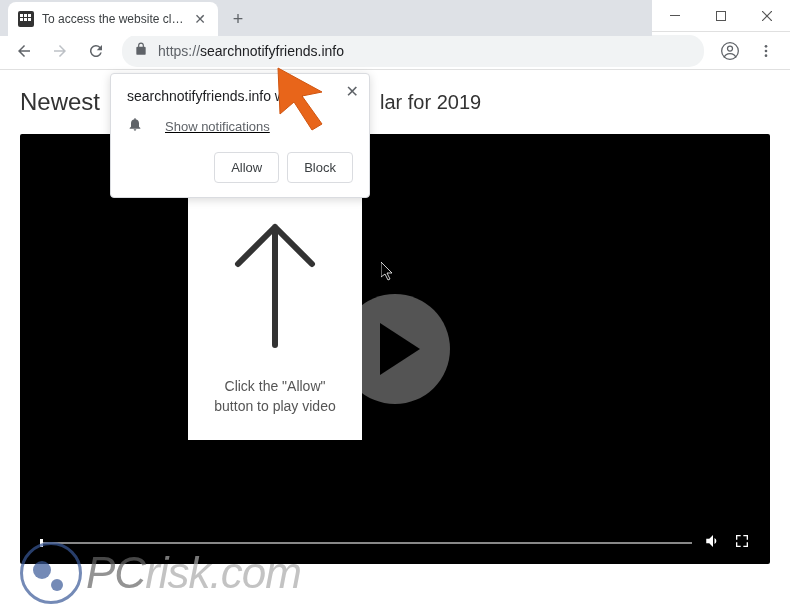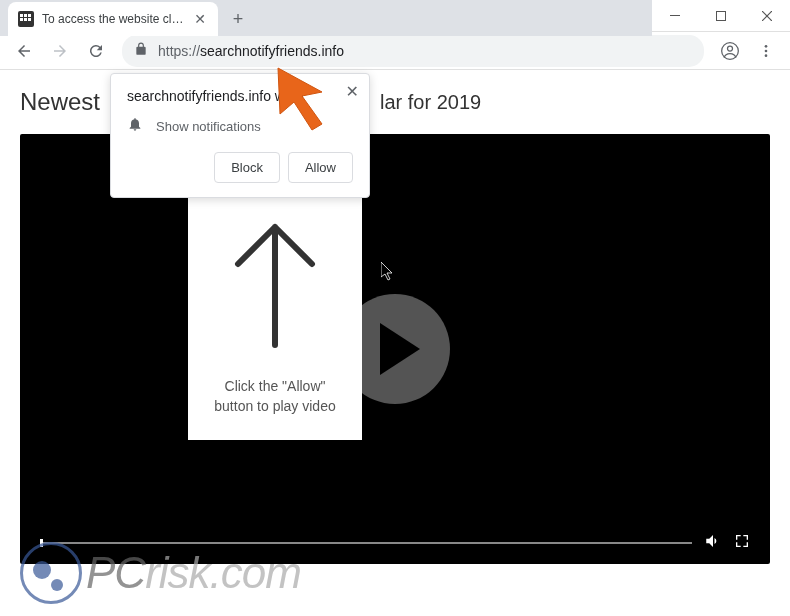--- a/index.html
+++ b/index.html
@@ -44,21 +44,21 @@
     .play-triangle { width: 0; height: 0; border-left: 40px solid #000; border-top: 26px solid transparent; border-bottom: 26px solid transparent; margin-left: 10px; }
     .video-controls { position: absolute; bottom: 10px; left: 20px; right: 20px; display: flex; align-items: center; gap: 12px; }
     .progress-line { flex: 1; height: 2px; background: #888; position: relative; }
     .progress-marker { position: absolute; left: 0; top: -3px; width: 3px; height: 8px; background: #fff; }
     .volume-icon, .fullscreen-icon { color: #fff; }
     
     
     .notification-popup { position: absolute; top: 73px; left: 110px; width: 260px; background: #fff; border: 1px solid #dadce0; border-radius: 4px; box-shadow: 0 2px 10px rgba(0,0,0,0.15); padding: 14px 16px; z-index: 100; }
     .popup-title { font-size: 14px; color: #202124; margin-bottom: 12px; }
     .popup-close { position: absolute; top: 8px; right: 10px; color: #5f6368; font-size: 16px; cursor: pointer; }
-    .popup-row { display: flex; align-items: center; gap: 13px; margin-bottom: 16px; }
+    .popup-row { display: flex; align-items: center; gap: 22px; margin-bottom: 16px; text-decoration: underline; }
     .bell-icon { color: #5f6368; }
     .popup-text { font-size: 13px; color: #5f6368; }
     .popup-buttons { display: flex; justify-content: flex-end; gap: 8px; }
     .popup-btn { padding: 7px 16px; border: 1px solid #dadce0; background: #fff; border-radius: 4px; font-size: 13px; color: #3c4043; cursor: pointer; }
     
     
     .orange-arrow { position: absolute; top: 62px; left: 272px; z-index: 200; }
     
     
     .instruction-card { position: absolute; top: 196px; left: 188px; width: 174px; height: 244px; background: #fff; display: flex; flex-direction: column; align-items: center; justify-content: center; padding: 20px 16px; z-index: 50; }
@@ -194,22 +194,22 @@
   <div class="popup-title">searchnotifyfriends.info want</div>
   <div class="popup-row">
     <span class="bell-icon">
       <svg width="16" height="16" viewBox="0 0 24 24">
           <path d="M12 22a2 2 0 0 0 2-2h-4a2 2 0 0 0 2 2zm6-6V11c0-3-2-5.5-5-6V4a1 1 0 1 0-2 0v1c-3 .5-5 3-5 6v5l-2 2v1h16v-1l-2-2z" fill="#5f6368"></path>
         </svg>
     </span>
     <span class="popup-text">Show notifications</span>
   </div>
   <div class="popup-buttons">
+    <button class="popup-btn">Allow</button>
     <button class="popup-btn">Block</button>
-    <button class="popup-btn">Allow</button>
   </div>
 </div>
 
 <div class="orange-arrow">
   <svg width="72" height="72" viewBox="0 0 72 72">
     <path d="M 6 6 L 50 30 L 30 34 L 50 62 L 40 68 L 22 40 L 8 52 Z" fill="#e8651a" stroke="#d05510" stroke-width="1"></path>
   </svg>
 </div>
 
 <div class="instruction-card">

